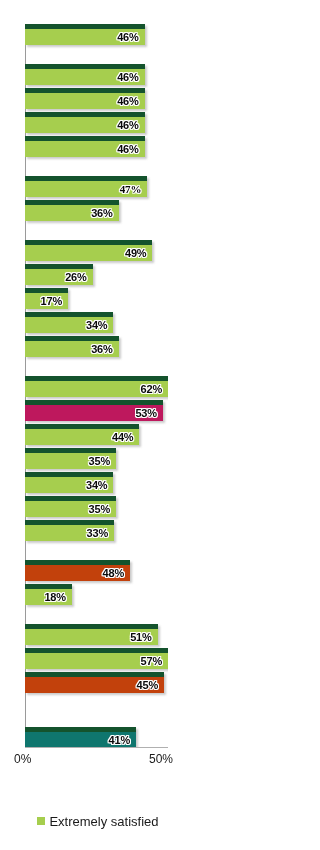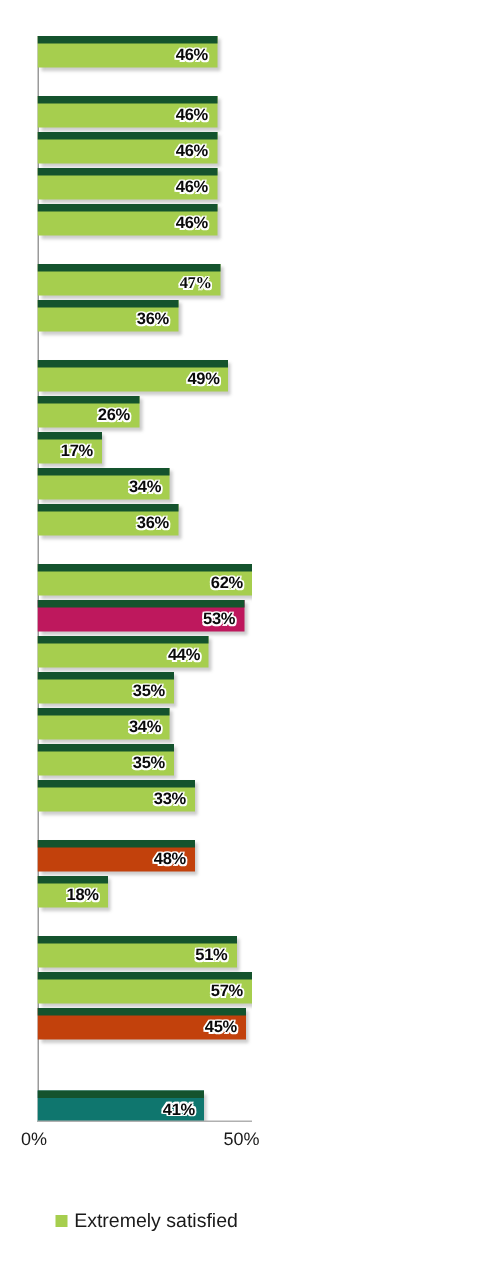--- a/index.html
+++ b/index.html
@@ -113,21 +113,21 @@
   #tick-50 { left: 149px; }
 
   
   #legend {
     position: absolute;
     left: 0;
     top: 806px;
     width: 196px;
     height: 30px;
     display: flex;
-    align-items: flex-start;
+    align-items: center;
     justify-content: center;
   }
   #legend-item {
     display: flex;
     align-items: center;
     gap: 4px;
   }
   #legend-swatch {
     width: 8px;
     height: 8px;
@@ -250,21 +250,21 @@
         </div>
       </div>
       <div class="bar-gap"></div>
       <div class="bar-slot">
         <div class="bar" style="width: 91px; background: rgb(166, 206, 78);">
           <span class="bar-label">35%</span>
         </div>
       </div>
       <div class="bar-gap"></div>
       <div class="bar-slot">
-        <div class="bar" style="width: 105px; background: rgb(166, 206, 78);">
+        <div class="bar" style="width: 89px; background: rgb(166, 206, 78);">
           <span class="bar-label">33%</span>
         </div>
       </div>
       <div class="group-gap"></div>
       <div class="bar-slot">
         <div class="bar" style="width: 105px; background: #c2410c;">
           <span class="bar-label">48%</span>
         </div>
       </div>
       <div class="bar-gap"></div>

